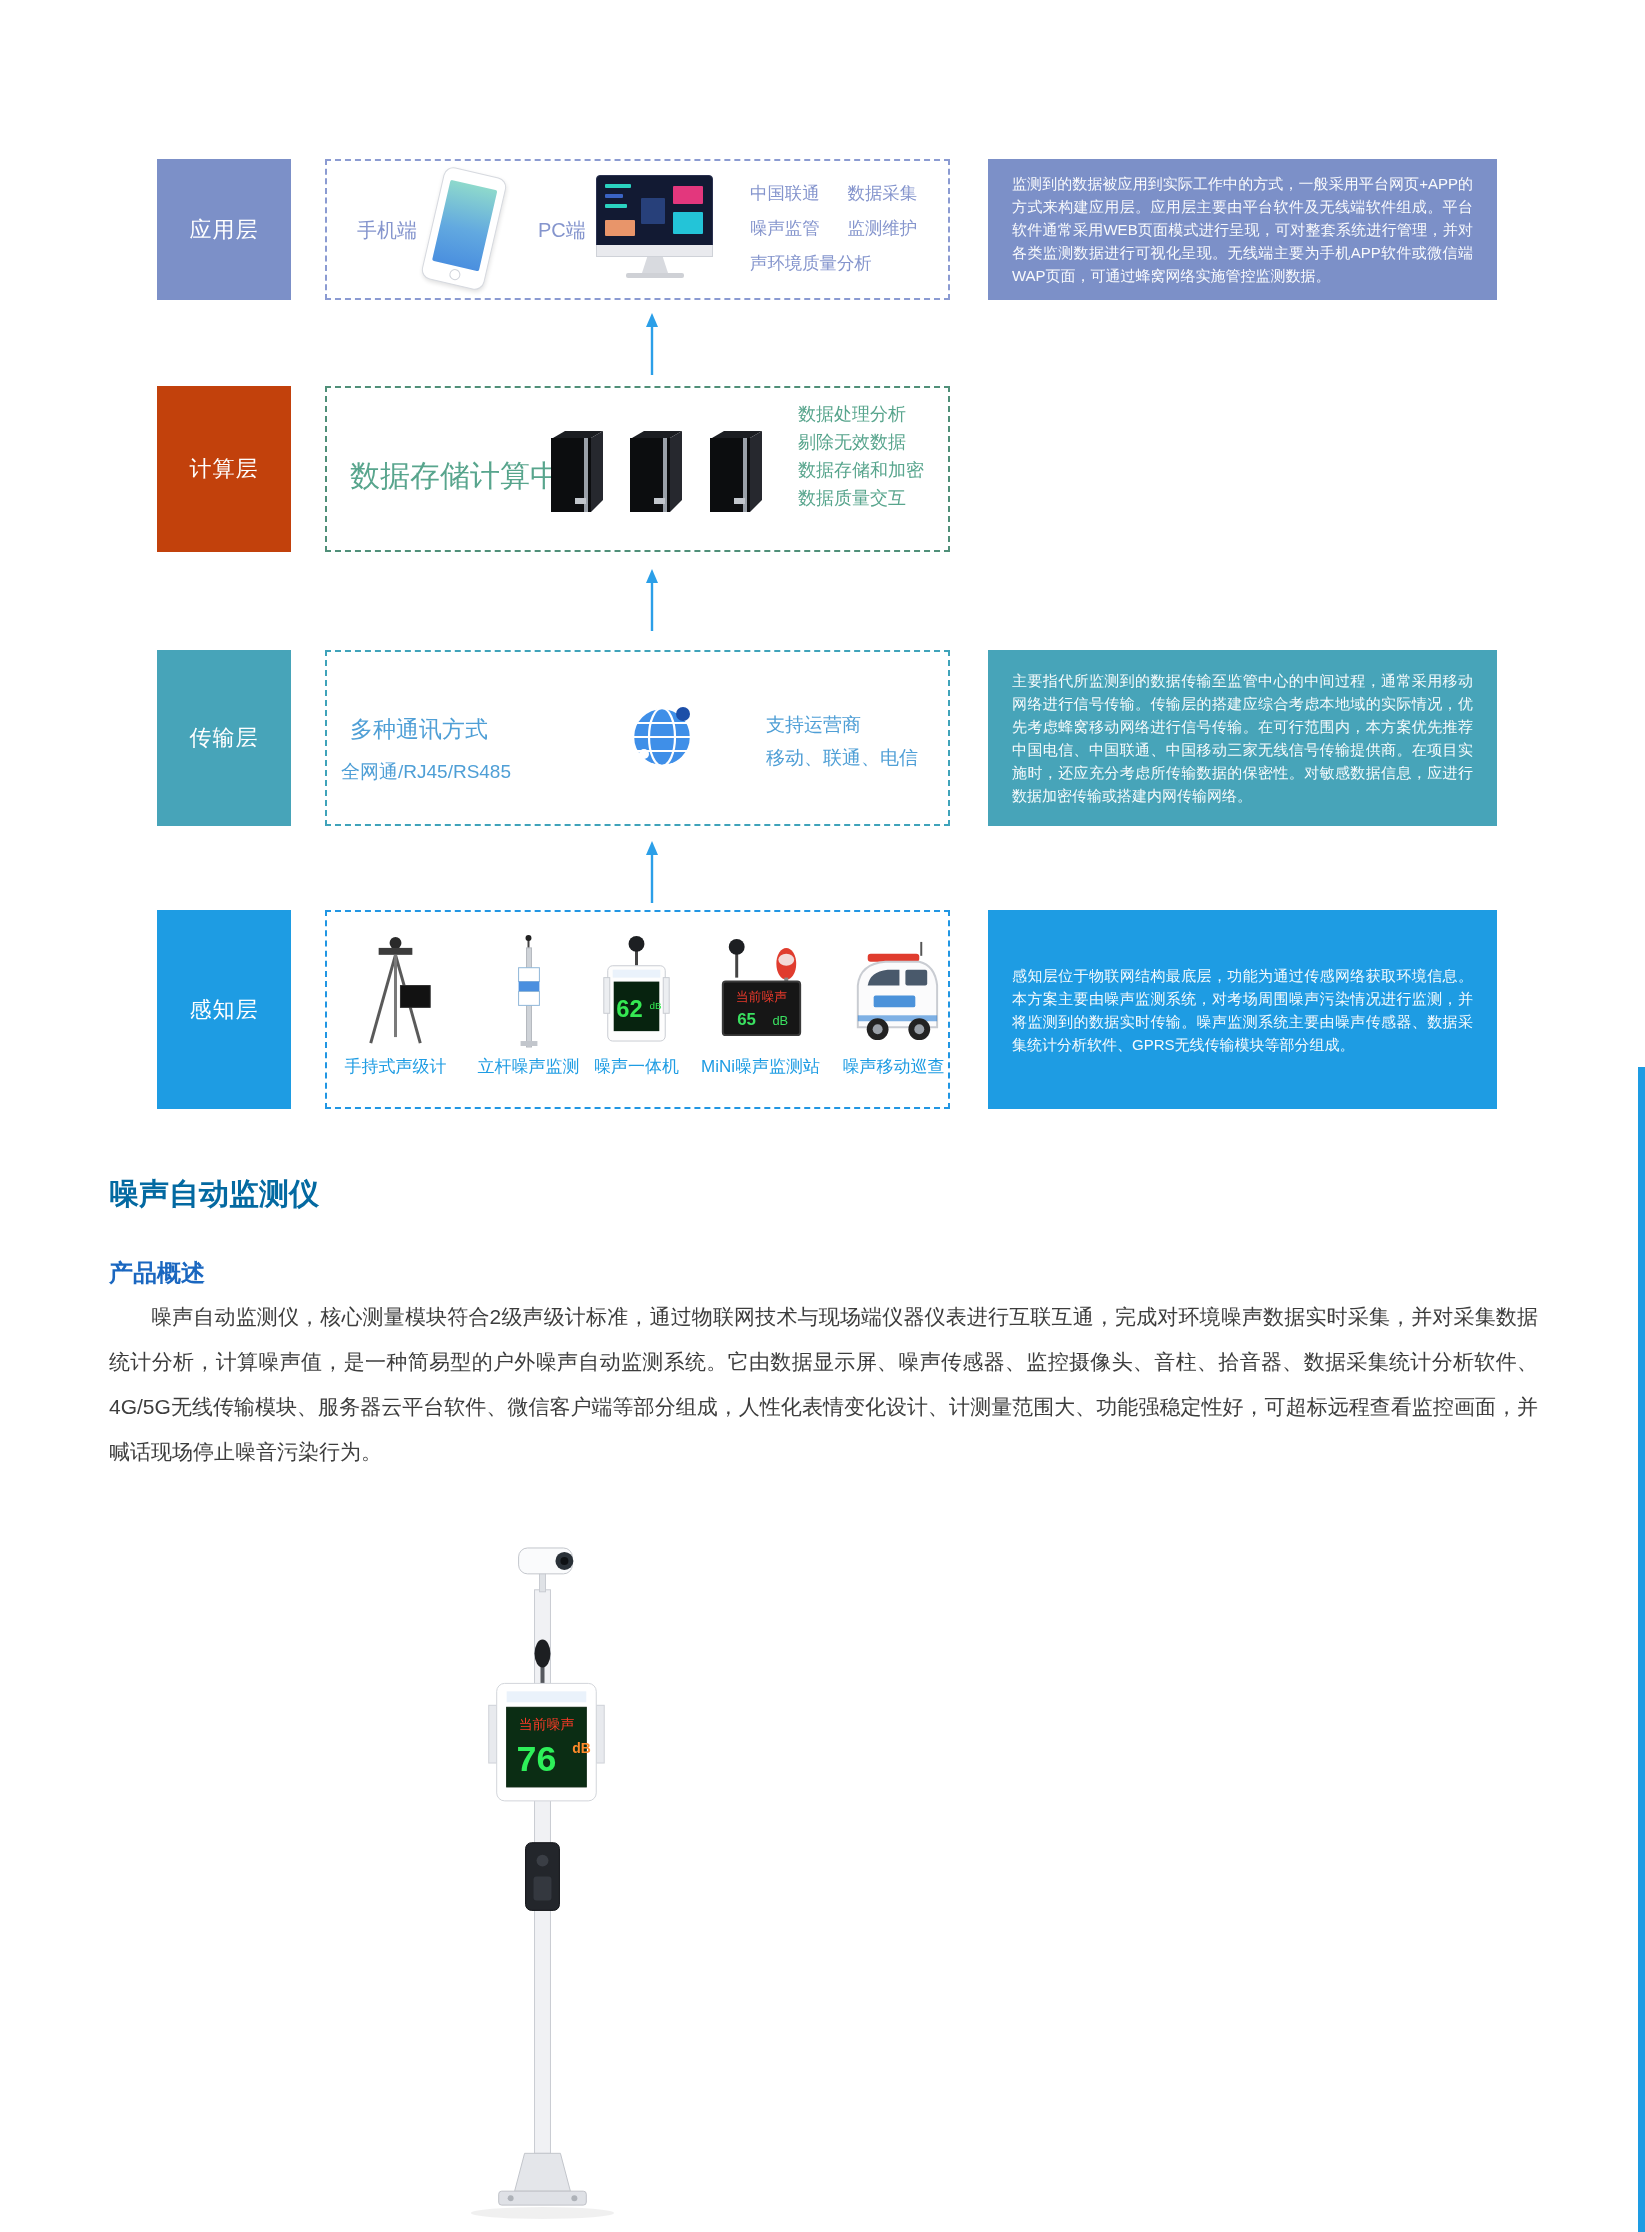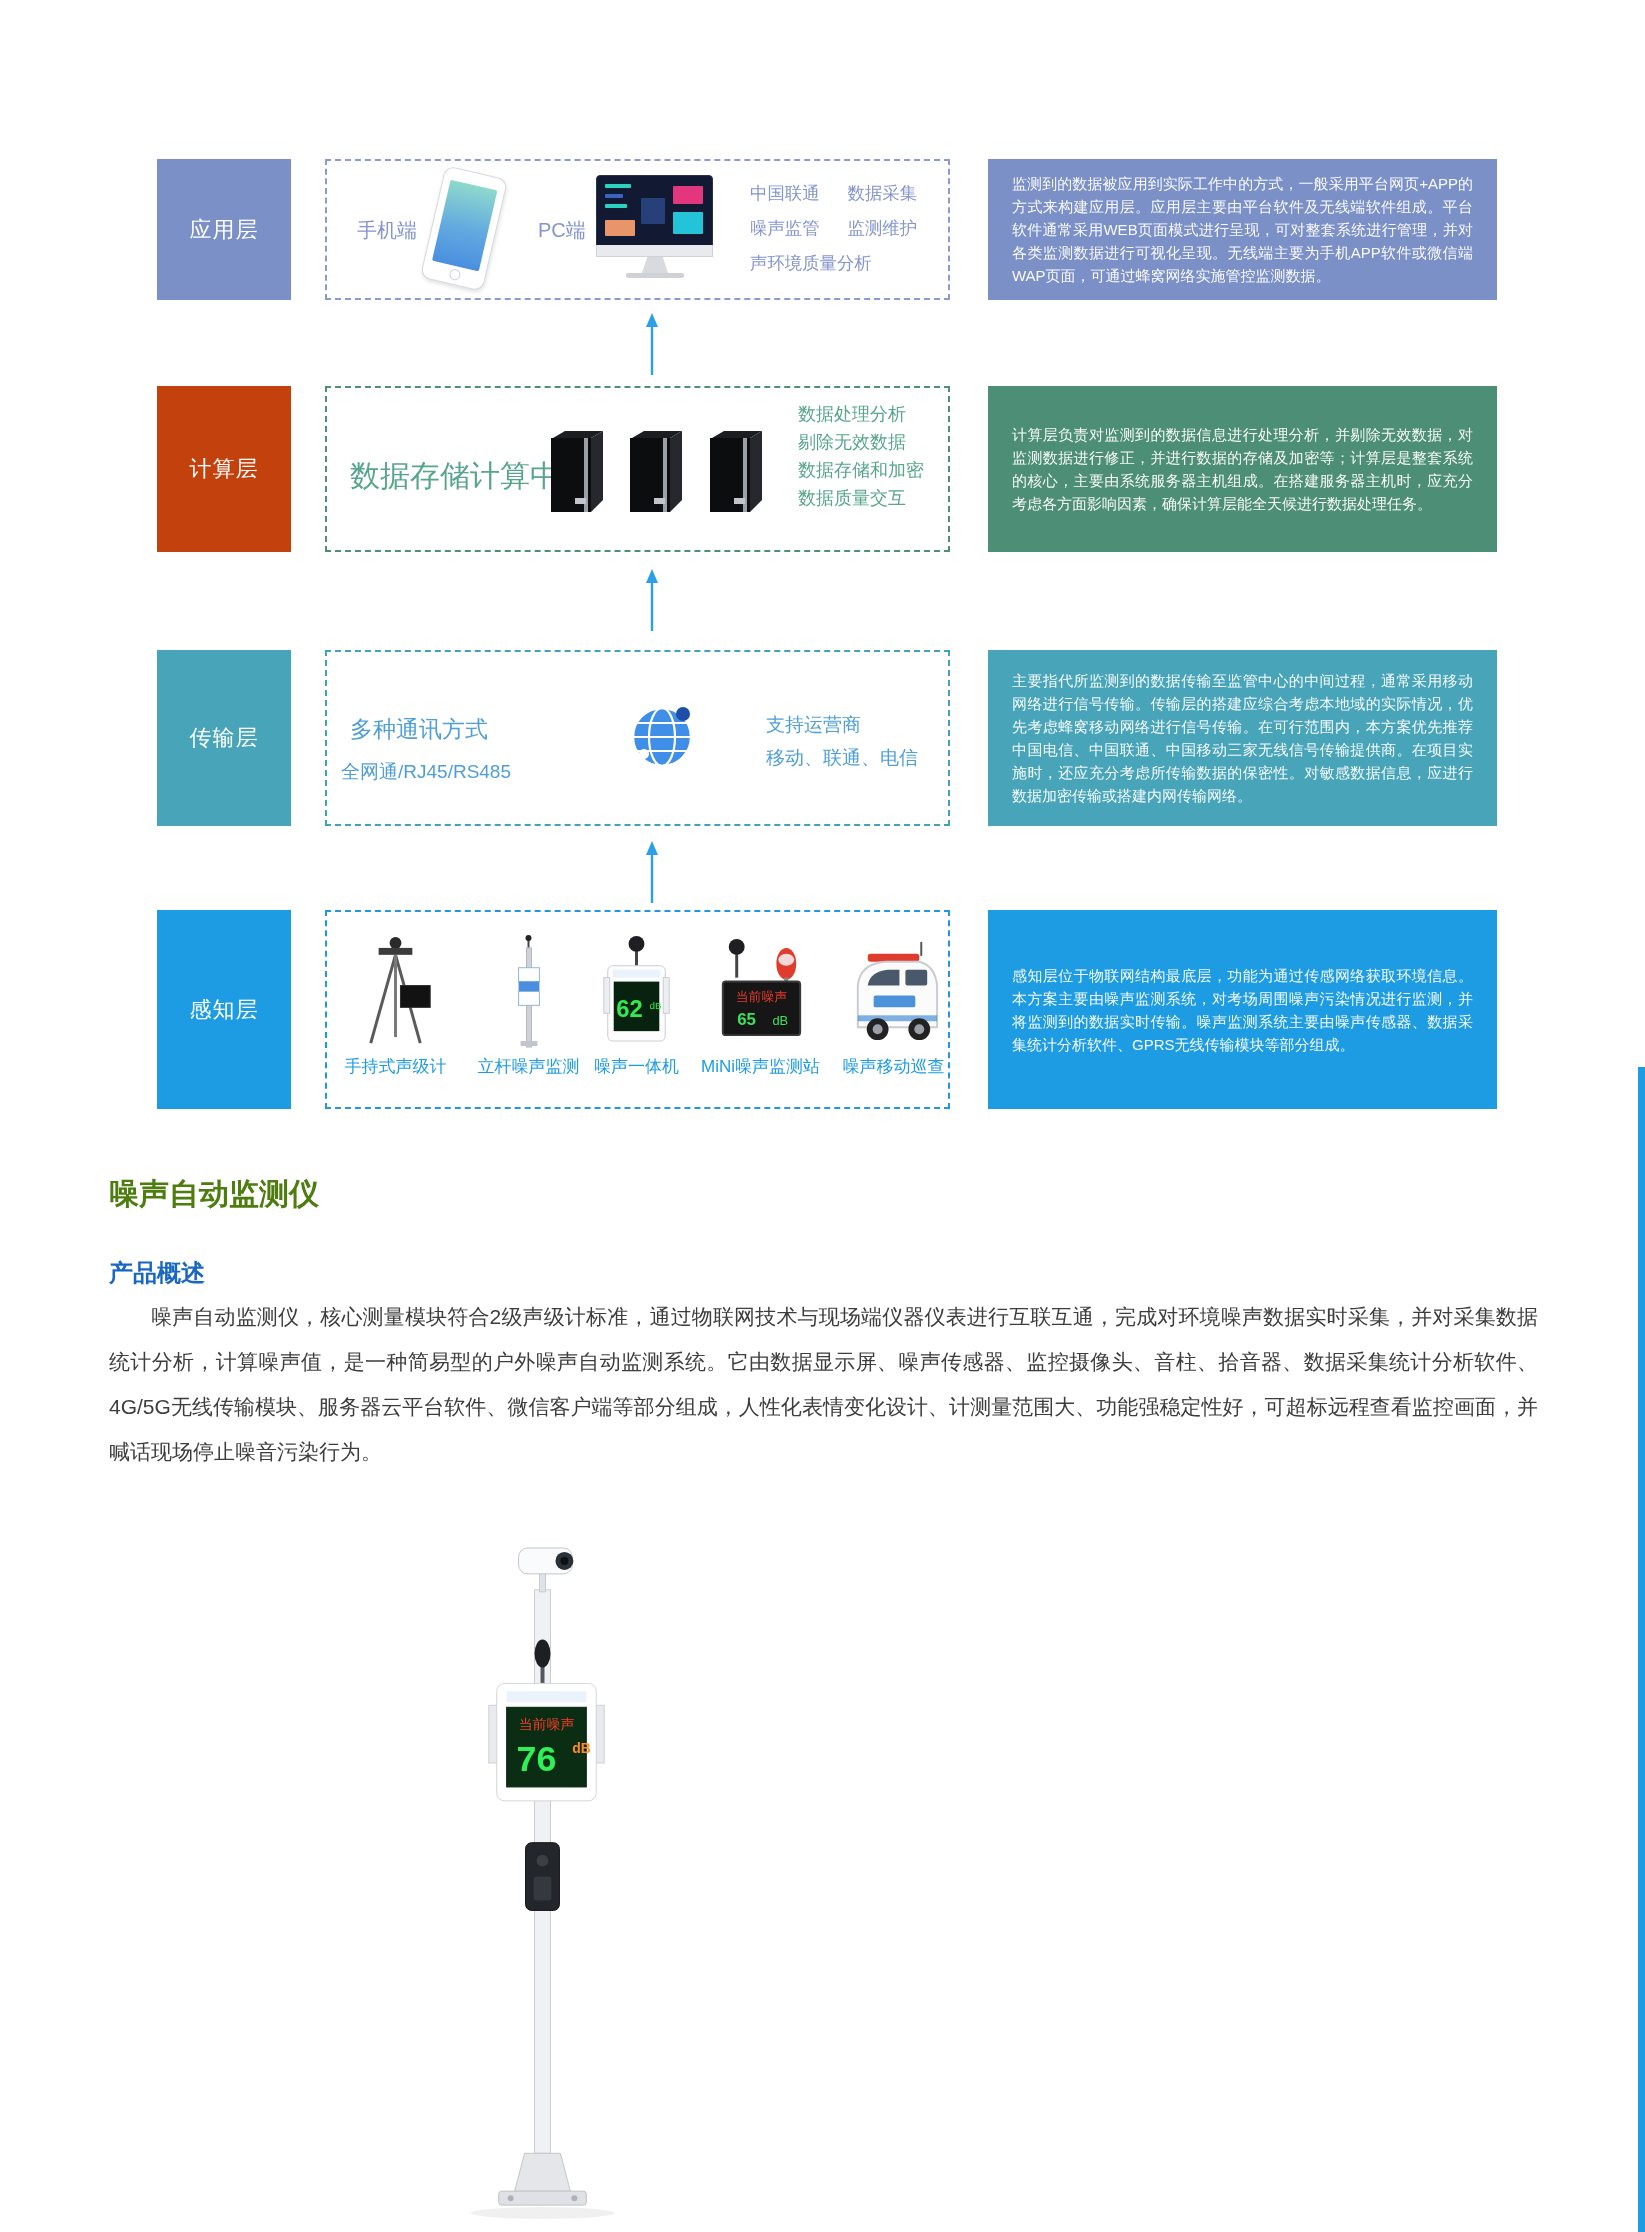--- a/index.html
+++ b/index.html
@@ -56,21 +56,21 @@
 
   
   .dev-col{position:absolute;top:20px;width:123px;text-align:center;}
   .dev-fig{height:117px;display:flex;align-items:flex-end;justify-content:center;}
   .dev-label{margin-top:6px;font-size:17px;color:#1e9ce3;white-space:nowrap;}
 
   
   .up-arrow{position:absolute;left:645px;width:14px;}
 
   
-  .doc-h1{position:absolute;left:109px;top:1152px;font-size:30px;font-weight:bold;color:#4d7c0f;margin-top:22px;}
+  .doc-h1{position:absolute;left:109px;top:1152px;font-size:30px;font-weight:bold;color:#0369a1;margin-top:22px;}
   .doc-h2{position:absolute;left:109px;top:1237px;font-size:24px;font-weight:bold;color:#1a67c0;}
   .doc-p{position:absolute;left:109px;top:1294px;width:1429px;font-size:21px;line-height:45px;
          color:#3d3d3d;text-align:justify;text-indent:2em;margin:0;}
   .product-figure{position:absolute;left:393px;top:1544px;}
   .edge-accent{position:absolute;right:0;top:1067px;width:8px;height:1166px;background:#1e9ce3;}
 </style>
 </head>
 <body>
 
 <div class="page">
@@ -145,23 +145,20 @@
         <rect x="37" y="10" width="4" height="74" fill="#9aa0a8"></rect>
         <rect x="28" y="70" width="11" height="6" fill="#c2c6cc"></rect>
       </svg>
       <div class="calc-list">
         <div>数据处理分析</div>
         <div>剔除无效数据</div>
         <div>数据存储和加密</div>
         <div>数据质量交互</div>
       </div>
     </div>
-    <div class="layer-desc" style="background:#4D8E77;">
-      <p>计算层负责对监测到的数据信息进行处理分析，并剔除无效数据，对监测数据进行修正，并进行数据的存储及加密等；计算层是整套系统的核心，主要由系统服务器主机组成。在搭建服务器主机时，应充分考虑各方面影响因素，确保计算层能全天候进行数据处理任务。</p>
-    </div>
   </section>
 
   <svg class="up-arrow" style="top:569px;" width="14" height="62" viewBox="0 0 14 62">
     <polygon points="7,0 1,14 13,14" fill="#2B9FE8"></polygon>
     <line x1="7" y1="12" x2="7" y2="62" stroke="#2B9FE8" stroke-width="2.4"></line>
   </svg>
 
   <section class="layer-row" style="top:650px;height:176px;">
     <div class="layer-label" style="background:#47A4B9;">
       <span>传输层</span>

